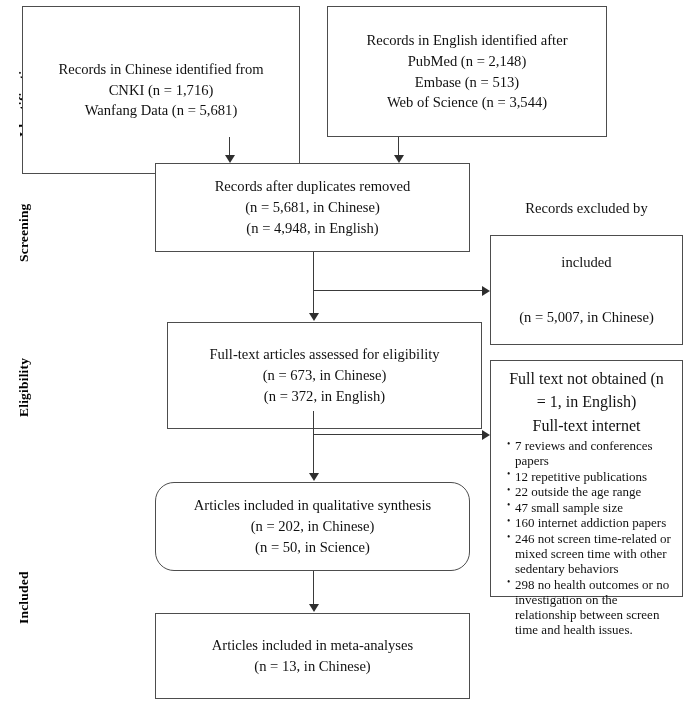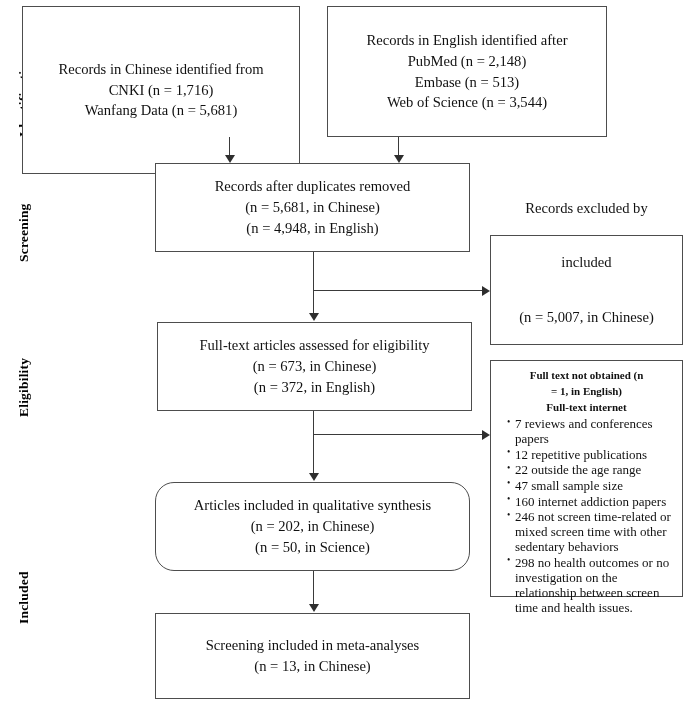--- a/index.html
+++ b/index.html
@@ -51,23 +51,22 @@
   .box .line { display: block; white-space: nowrap; }
 
   
   .box.reasons {
     justify-content: flex-start;
     padding: 6px 5px 4px 5px;
   }
   .box.reasons .head {
     width: 100%;
     text-align: center;
-    font-size: 11px;
+    font-size: 16px;
     line-height: 1.46;
-    font-weight: bold;
   }
   .box.reasons ul {
     margin: 1px 0 0 0;
     padding-left: 11px;
     text-align: left;
     align-self: flex-start;
     list-style: none;
   }
   .box.reasons li {
     font-size: 13px;
@@ -150,21 +149,21 @@
   <div class="hline" style="left:313px; top:290px; width:172px;"></div>
   <div class="arrow-right" style="left:482px; top:286px;"></div>
 
   <div class="box" style="left:490px; top:235px; width:193px; height:110px;gap:34px;">
     <span class="line">Records excluded by</span>
     <span class="line">included</span>
     <span class="line">(n = 5,007, in Chinese)</span>
     <span class="line">(n = 4,575, in English)</span>
   </div>
 
-  <div class="box" style="left:157px; top:322px; width:315px; height:89px;">
+  <div class="box" style="left:167px; top:322px; width:315px; height:107px;">
     <span class="line">Full-text articles assessed for eligibility</span>
     <span class="line">(n = 673, in Chinese)</span>
     <span class="line">(n = 372, in English)</span>
   </div>
 
   <div class="vline" style="left:313px; top:411px; height:63px;"></div>
   <div class="arrow-down" style="left:309px; top:473px;"></div>
   <div class="hline" style="left:313px; top:434px; width:172px;"></div>
   <div class="arrow-right" style="left:482px; top:430px;"></div>
 
@@ -186,17 +185,17 @@
   <div class="box" style="left:155px; top:482px; width:315px; height:89px;border-radius:19px;">
     <span class="line">Articles included in qualitative synthesis</span>
     <span class="line">(n = 202, in Chinese)</span>
     <span class="line">(n = 50, in Science)</span>
   </div>
 
   <div class="vline" style="left:313px; top:571px; height:35px;"></div>
   <div class="arrow-down" style="left:309px; top:604px;"></div>
 
   <div class="box" style="left:155px; top:613px; width:315px; height:86px;">
-    <span class="line">Screening included in meta-analyses</span>
+    <span class="line">Articles included in meta-analyses</span>
     <span class="line">(n = 13, in Chinese)</span>
   </div>
 
 </div>
 
 </body></html>

